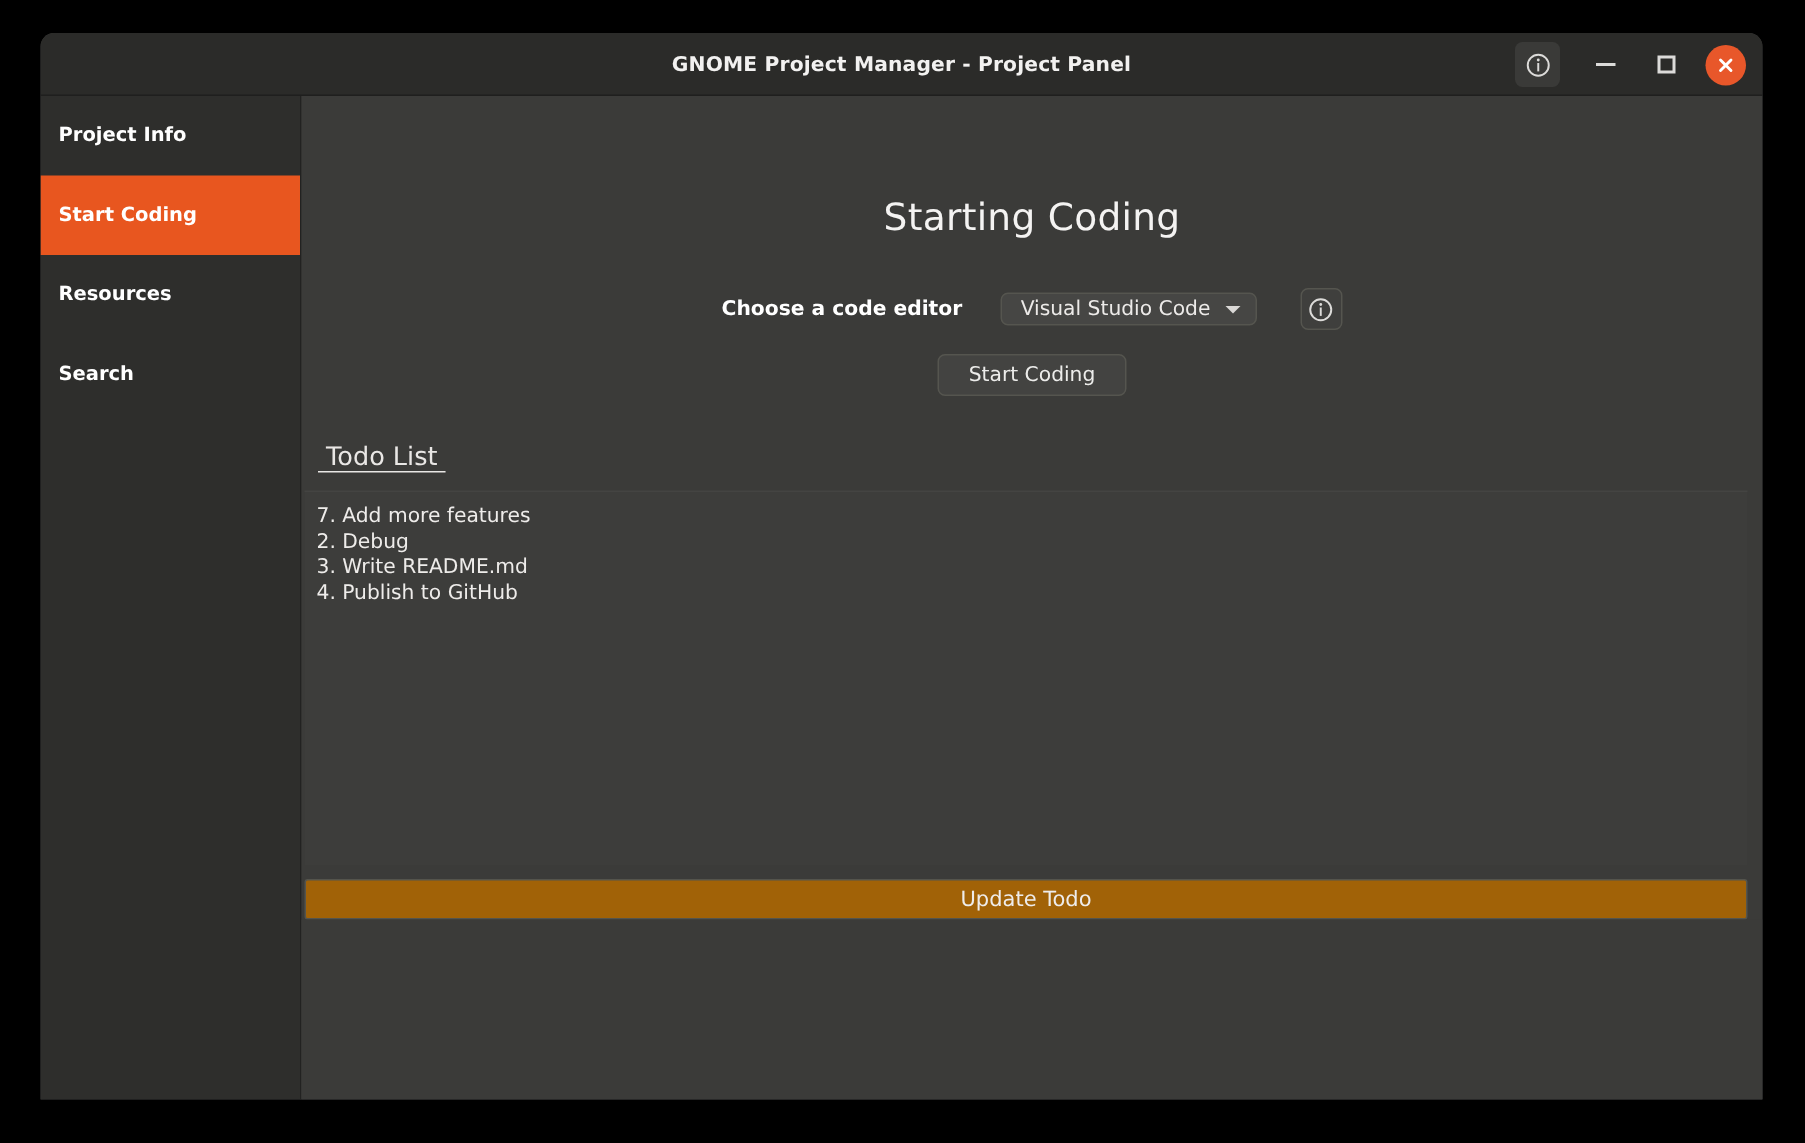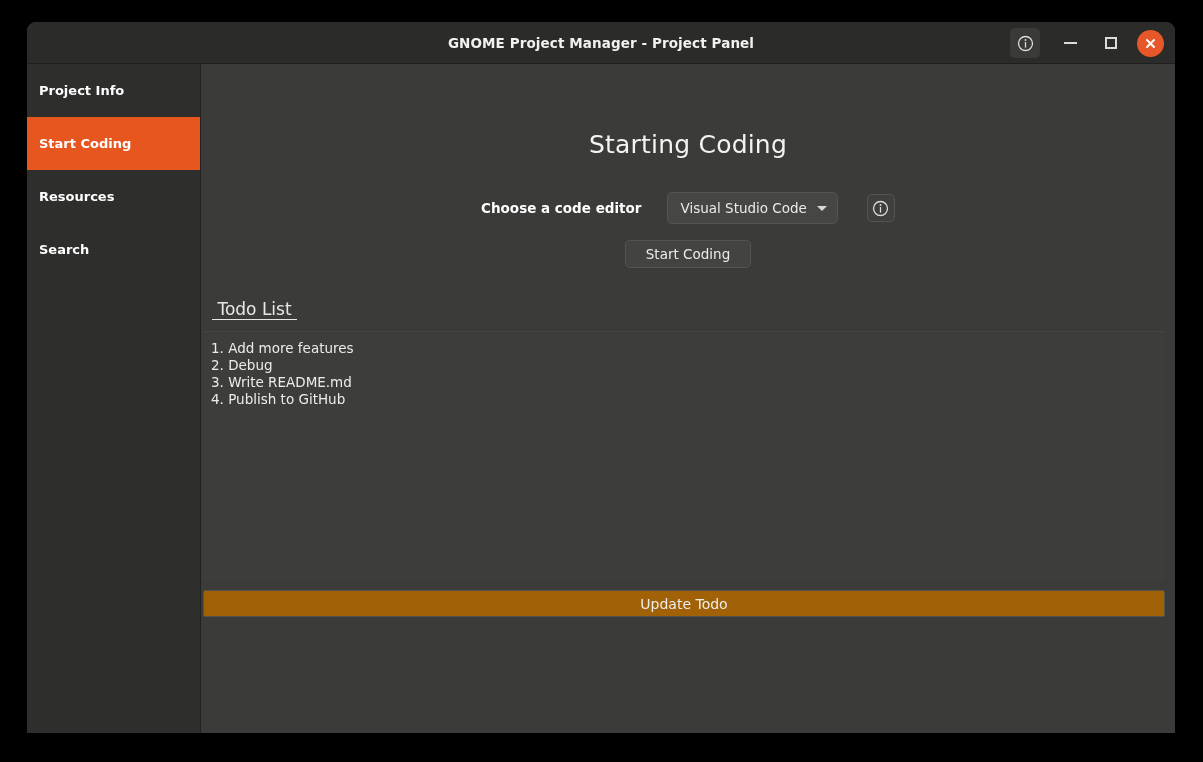--- a/index.html
+++ b/index.html
@@ -165,21 +165,21 @@
   }
 
   .editor-label {
     font-size: 13.5px;
     font-weight: bold;
     color: #ffffff;
     margin-right: 14px;
   }
 
   .dropdown {
-    height: 32px;
+    height: 22px;
     min-width: 158px;
     background: #464644;
     border: 1px solid #55554f;
     border-radius: 5px;
     display: flex;
     align-items: center;
     padding: 0 10px 0 12px;
     gap: 10px;
     cursor: default;
   }
@@ -360,21 +360,21 @@
           </div>
         </div>
 
         <div class="start-row">
           <div class="start-btn">Start Coding</div>
         </div>
 
         <div class="todo-header"> Todo List </div>
 
         <div class="todo-area">
-          <div class="todo-line">1. Add more features</div>
+          <div class="todo-line">7. Add more features</div>
           <div class="todo-line">2. Debug</div>
           <div class="todo-line">3. Write README.md</div>
           <div class="todo-line">4. Publish to GitHub</div>
         </div>
 
         <div class="update-wrap">
           <div class="update-btn">Update Todo</div>
         </div>
 
         <div class="bottom-filler"></div>

